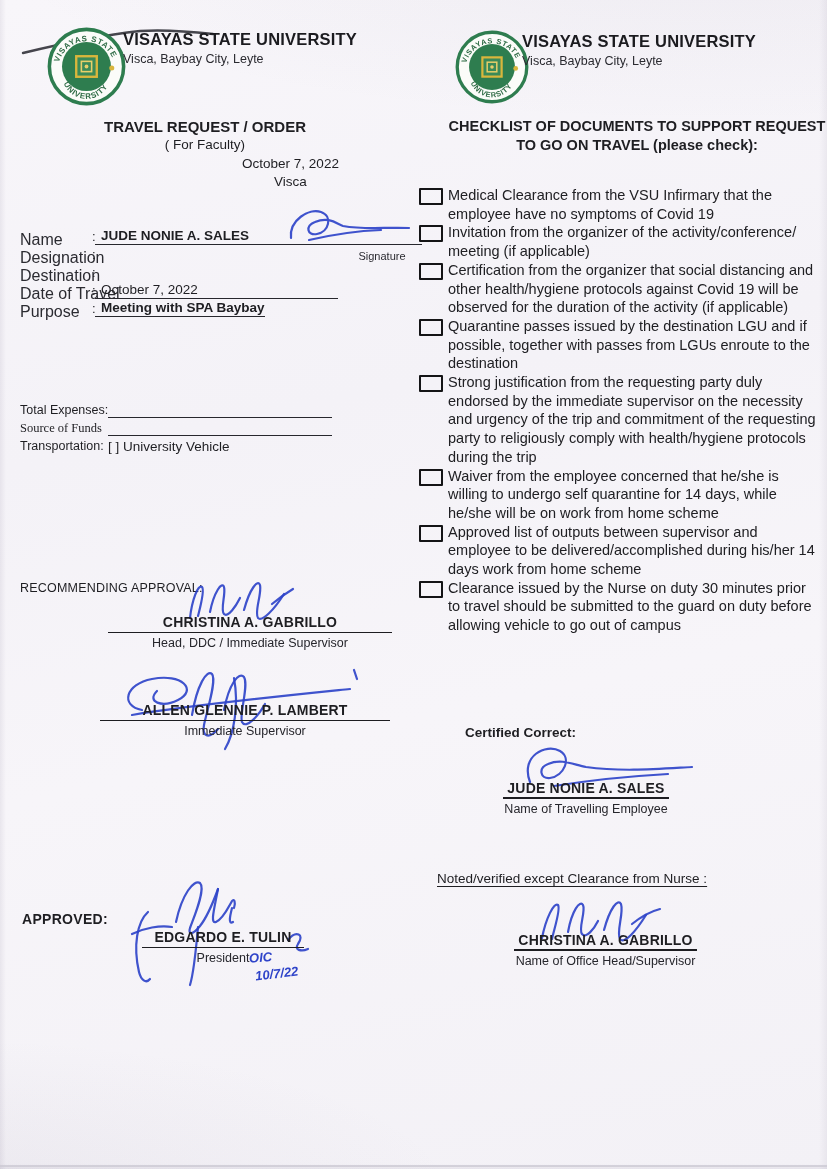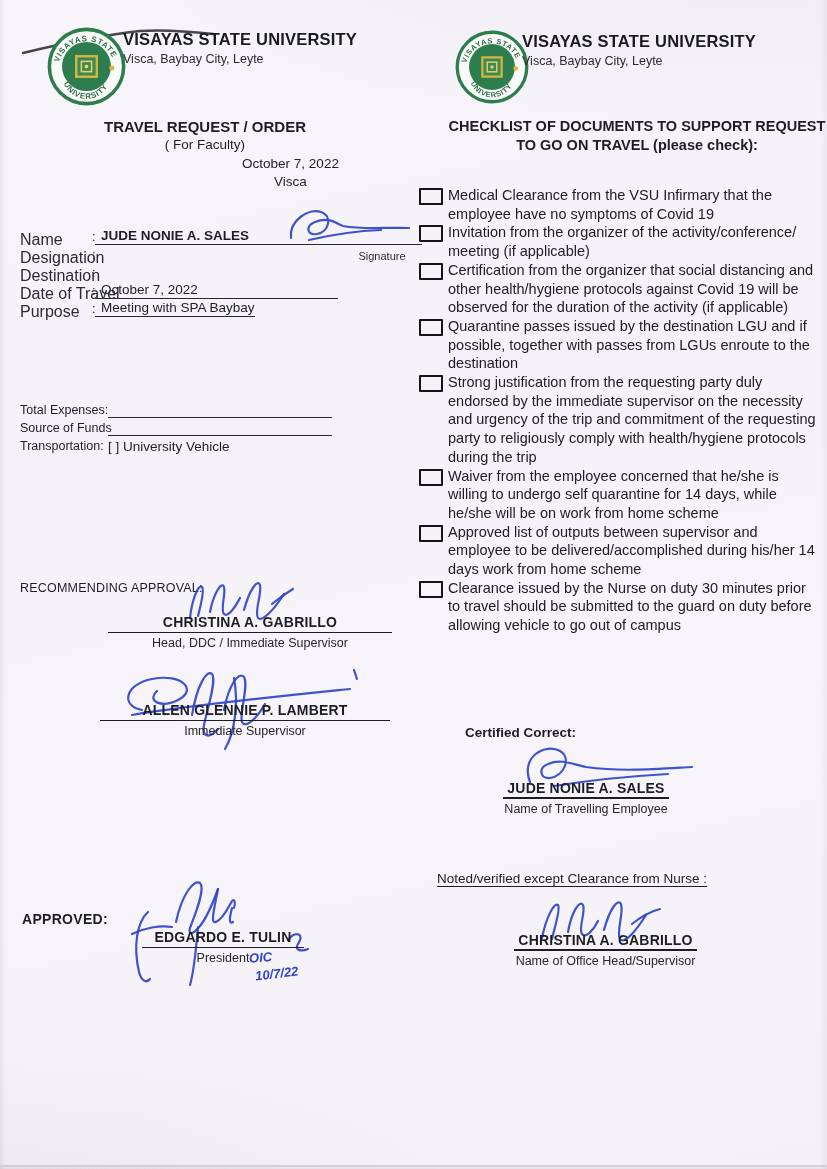--- a/index.html
+++ b/index.html
@@ -26,21 +26,21 @@
   .form-subtitle{font-size:13.5px;text-align:center;margin-top:2px;}
   .date-block{text-align:center;font-size:13.5px;line-height:18px;}
   
   .frow{position:absolute;left:0;height:18px;width:400px;}
   .flabel{position:absolute;left:0;top:3px;font-size:16px;color:#2b2b31;text-align:center;}
   .fcolon{position:absolute;left:72px;top:1px;font-size:13px;}
   .fval{position:absolute;left:75px;top:0;font-size:13.5px;padding:0 0 1px 6px;border-bottom:1.6px solid #27272d;}
   .fval.bold{font-weight:bold;}
   .fval.w1{width:321px;}
   .fval.w2{width:237px;}
-  .fval.under-text{border-bottom:1.6px solid #27272d;width:auto;}
+  .fval.under-text{border-bottom:1.6px solid #27272d;width:auto;font-weight:bold;}
   .sig-label{font-size:11px;color:#2b2b31;}
   
   .exp-row{position:absolute;left:0;width:340px;height:18px;}
   .exp-label{position:absolute;left:0;top:2px;font-size:12.5px;}
   .exp-line{position:absolute;left:88px;top:0;height:16px;width:224px;border-bottom:1.6px solid #27272d;}
   .exp-opt{position:absolute;left:88px;top:2px;font-size:13.5px;}
   
   .chk-title{font-size:14.5px;font-weight:bold;text-align:center;line-height:19px;}
   .chk-item{display:flex;align-items:flex-start;}
   .chk-box{flex:none;width:20px;height:13px;border:2.6px solid #141416;border-radius:1px;margin:2px 5px 0 0;background:transparent;}
@@ -154,21 +154,21 @@
       <span class="fcolon">:</span>
       <span class="fval under-text">Meeting with SPA Baybay</span>
     </div>
   </div>
 
   <div class="abs" style="left:20px;top:401px;width:340px;height:80px;">
     <div class="exp-row" style="top:0;">
       <span class="exp-label">Total Expenses:</span>
       <span class="exp-line"></span>
     </div>
-    <div class="exp-row" style="top:18px;">
+    <div class="exp-row" style="top:18px;font-family:Liberation Serif, serif;">
       <span class="exp-label">Source of Funds</span>
       <span class="exp-line"></span>
     </div>
     <div class="exp-row" style="top:36px;">
       <span class="exp-label">Transportation:</span>
       <span class="exp-opt">[ ] University Vehicle</span>
     </div>
   </div>
 
   <div class="abs chk-title" style="left:436px;top:117px;width:402px;">

